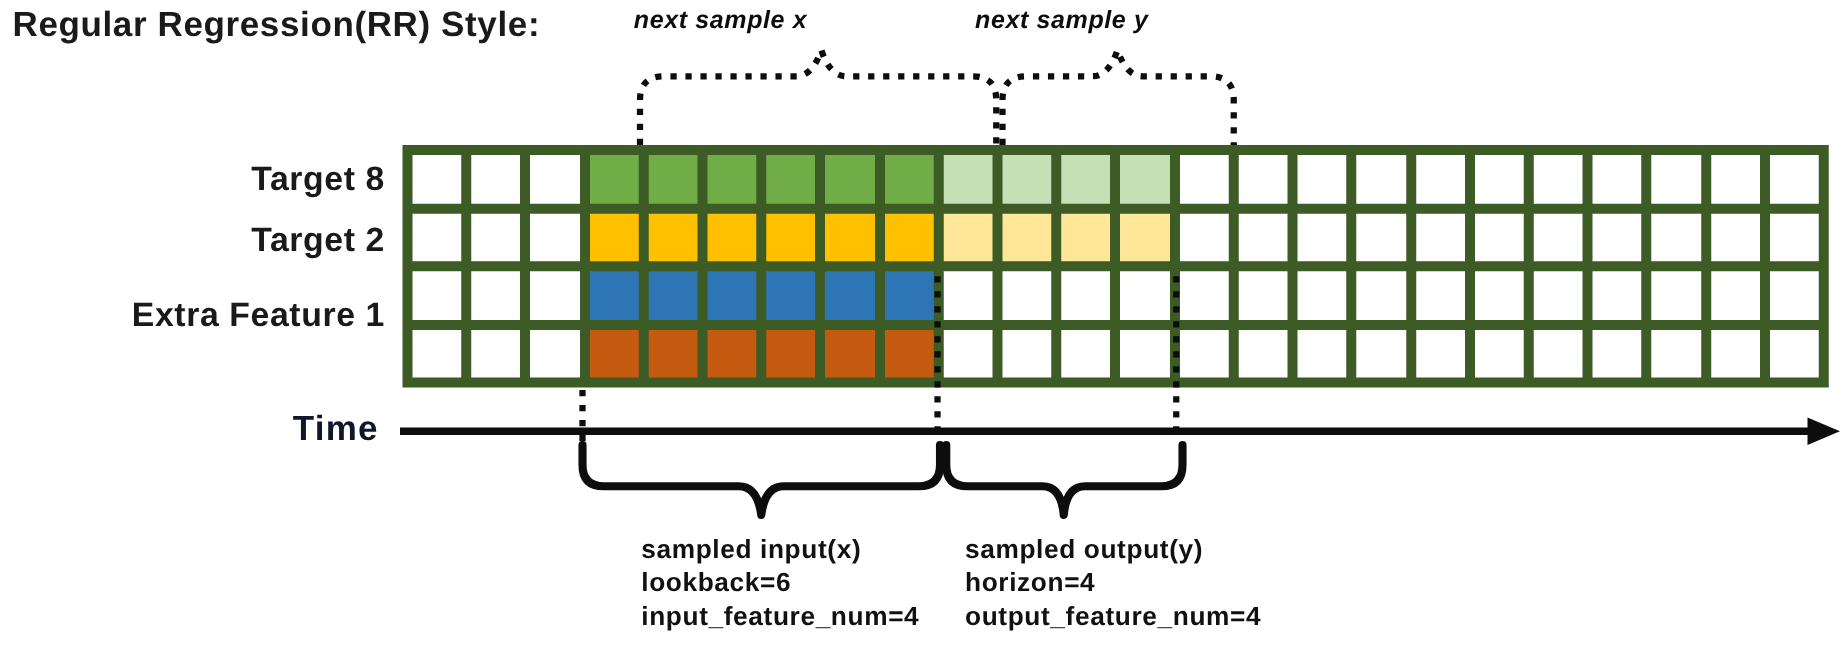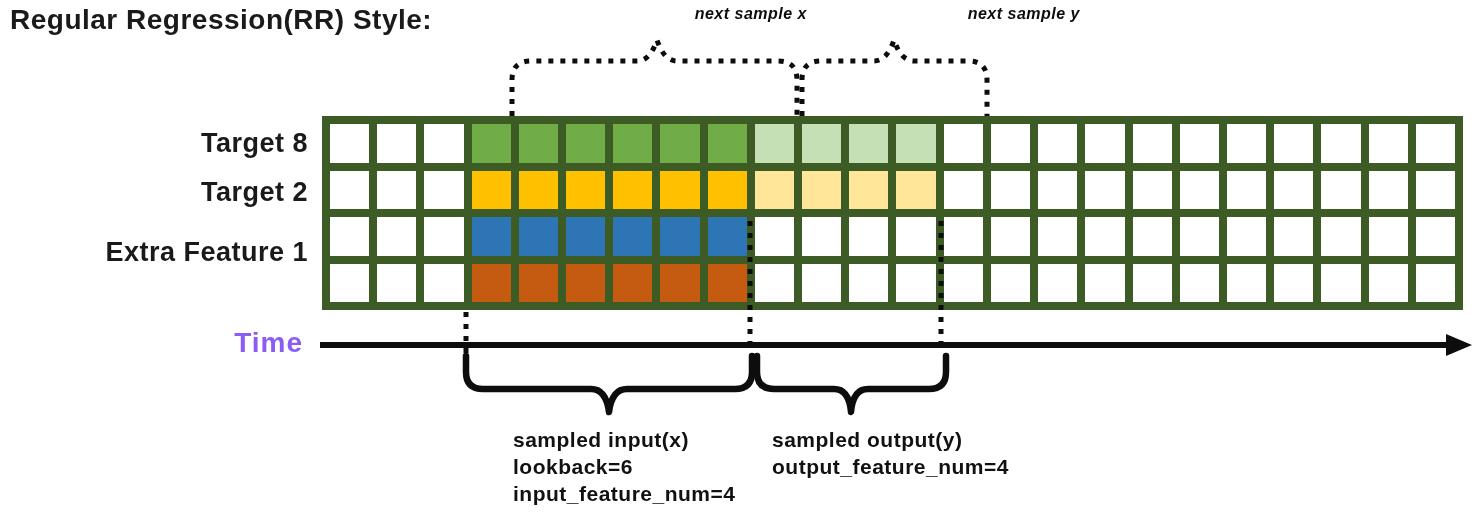--- a/index.html
+++ b/index.html
@@ -11,22 +11,22 @@
     color:#0d0d0d;
     overflow:hidden;
   }
   .title {
     position:absolute; left:10px; top:4px;
     font-size:28px; font-weight:bold; letter-spacing:0.5px;
     color:#1a1a1a; white-space:nowrap;
   }
   .ns-label {
     position:absolute; top:5px; width:300px;
-    text-align:right; font-style:italic; font-weight:bold;
-    font-size:16px; letter-spacing:0.5px; white-space:nowrap;
+    text-align:left; font-style:italic; font-weight:bold;
+    font-size:20px; letter-spacing:0.5px; white-space:nowrap;
   }
   .nsx { left:507px; }
   .nsy { left:780px; }
   .row-label {
     position:absolute; left:0; width:308px; height:32px;
     text-align:right; font-size:27px; font-weight:bold;
     letter-spacing:0.5px; line-height:32px; white-space:nowrap;
     color:#1a1a1a;
   }
   .grid {
@@ -36,21 +36,21 @@
     display:grid;
     grid-template-columns:repeat(24, 1fr);
     grid-template-rows:repeat(4, 1fr);
     gap:8px; padding:8px;
     background:#3D5B25; 
   }
   .cell { background:#ffffff; }
   .time-label {
     position:absolute; left:0; top:327px; width:303px;
     text-align:right; font-size:28px; font-weight:bold;
-    letter-spacing:1px; white-space:nowrap; color:#8b5cf6;
+    letter-spacing:1px; white-space:nowrap; color:#0f172a;
   }
   .overlay {
     position:absolute; left:0; top:0; width:1476px; height:516px;
     pointer-events:none;
   }
   .anno {
     position:absolute; font-size:21px; font-weight:bold;
     line-height:27px; letter-spacing:0.5px; white-space:nowrap;
     color:#111111;
   }
@@ -191,16 +191,17 @@
   </svg>
 
   <div class="anno anno-input">
     <div>sampled input(x)</div>
     <div>lookback=6</div>
     <div>input_feature_num=4</div>
   </div>
 
   <div class="anno anno-output">
     <div>sampled output(y)</div>
+    <div>horizon=4</div>
     <div>output_feature_num=4</div>
   </div>
 
 </div>
 
 </body></html>

